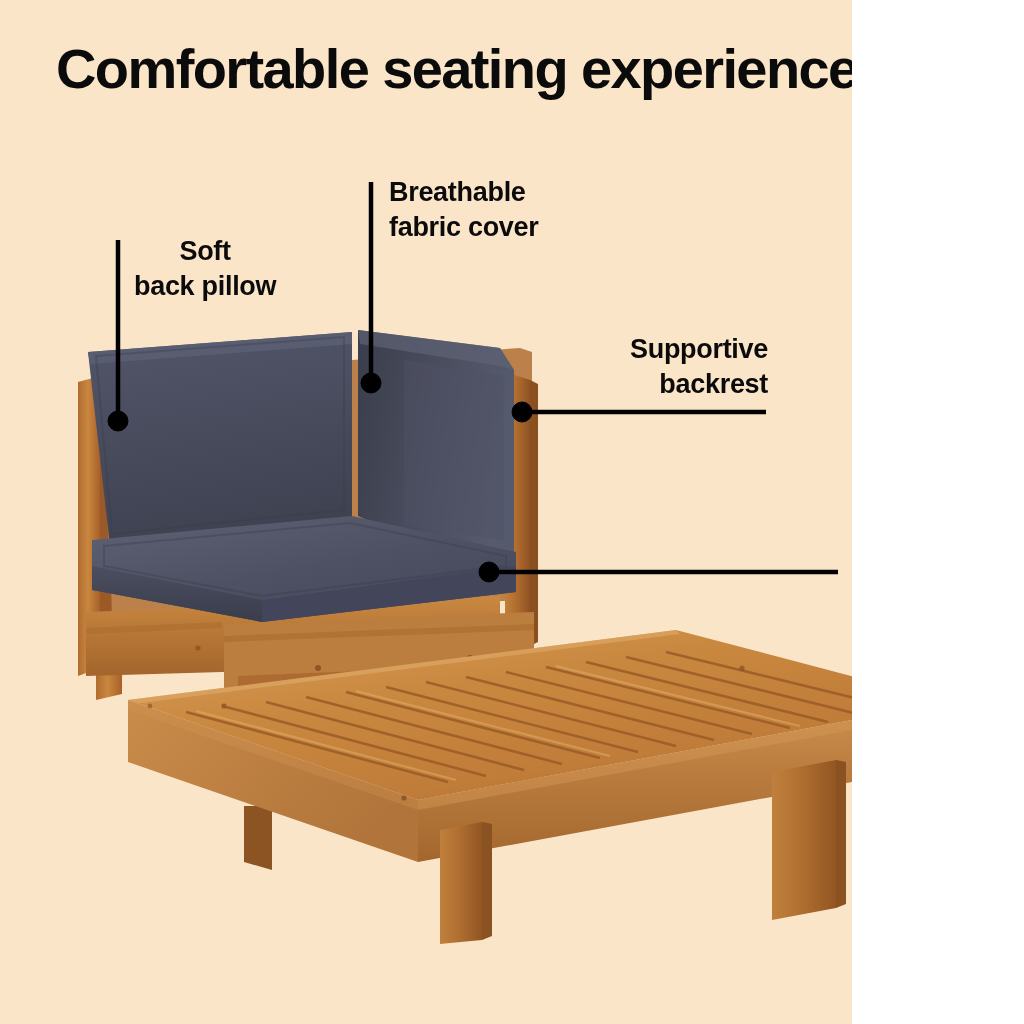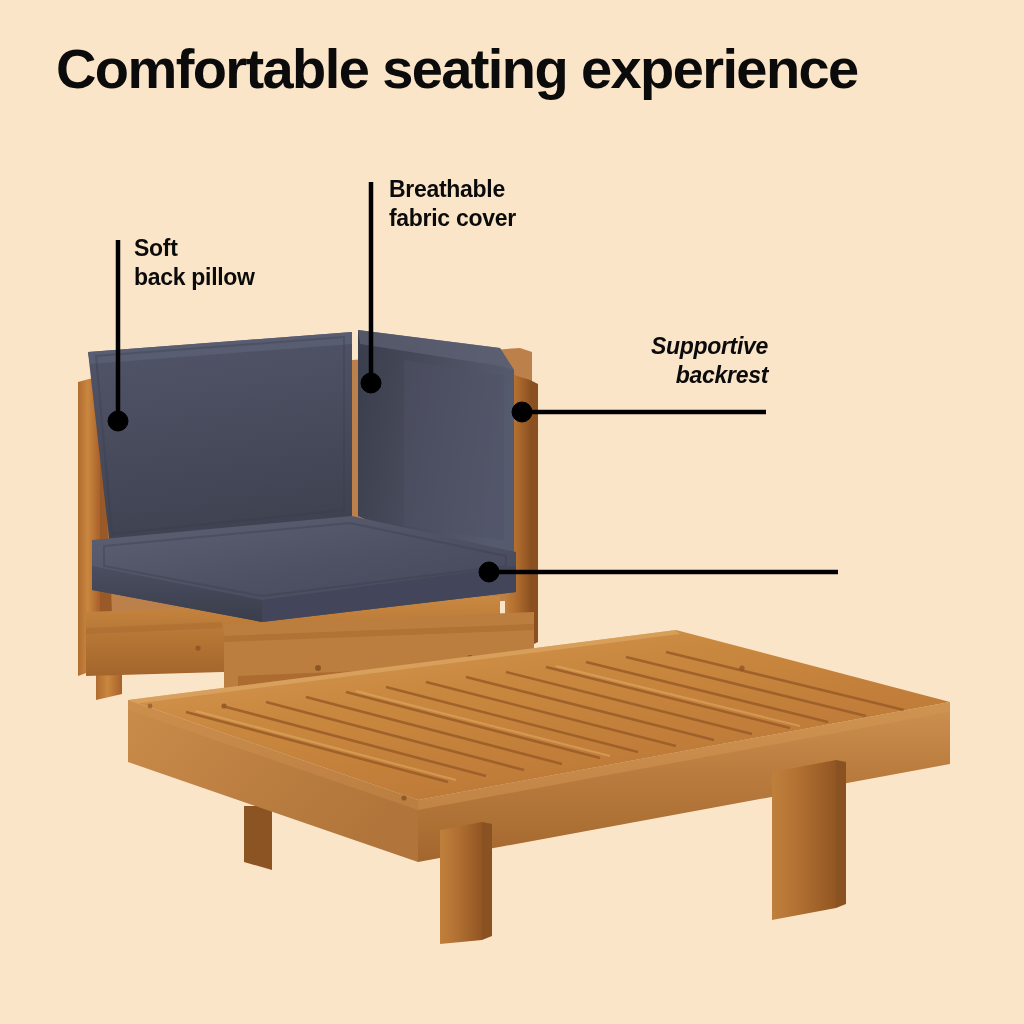--- a/index.html
+++ b/index.html
@@ -2,50 +2,50 @@
 <html><head>
 <meta charset="utf-8">
 <style>
   html, body {
     margin: 0;
     padding: 0;
     background: #ffffff;
   }
   #page {
     position: relative;
-    width: 1024px;
+    width: 852px;
     height: 1024px;
     background: #FBE5C8;
     overflow: hidden;
     font-family: "Liberation Sans", sans-serif;
   }
   #title {
     position: absolute;
     left: 56px;
     top: 40px;
     width: 940px;
     font-size: 56px;
     font-weight: 900;
     letter-spacing: -1.6px;
     color: #0B0B0C;
     line-height: 1.05;
     white-space: nowrap;
   }
   .callout {
     position: absolute;
-    font-size: 23px;
+    font-size: 27px;
     font-weight: 700;
     color: #0B0B0C;
     line-height: 1.28;
     letter-spacing: -0.3px;
     white-space: pre-line;
   }
-  #co-soft      { left: 134px; top: 234px; text-align: left; }
+  #co-soft      { left: 134px; top: 234px; text-align: center; }
   #co-fabric    { left: 389px; top: 175px; text-align: left; }
-  #co-backrest  { left: 528px; top: 332px; width: 240px; text-align: right; font-style: italic; }
+  #co-backrest  { left: 528px; top: 332px; width: 240px; text-align: right; }
   #co-cushion   { left: 538px; top: 492px; width: 300px; text-align: right; }
   #art {
     position: absolute;
     left: 0; top: 0;
     width: 1024px;
     height: 1024px;
   }
 </style>
 </head>
 <body>

